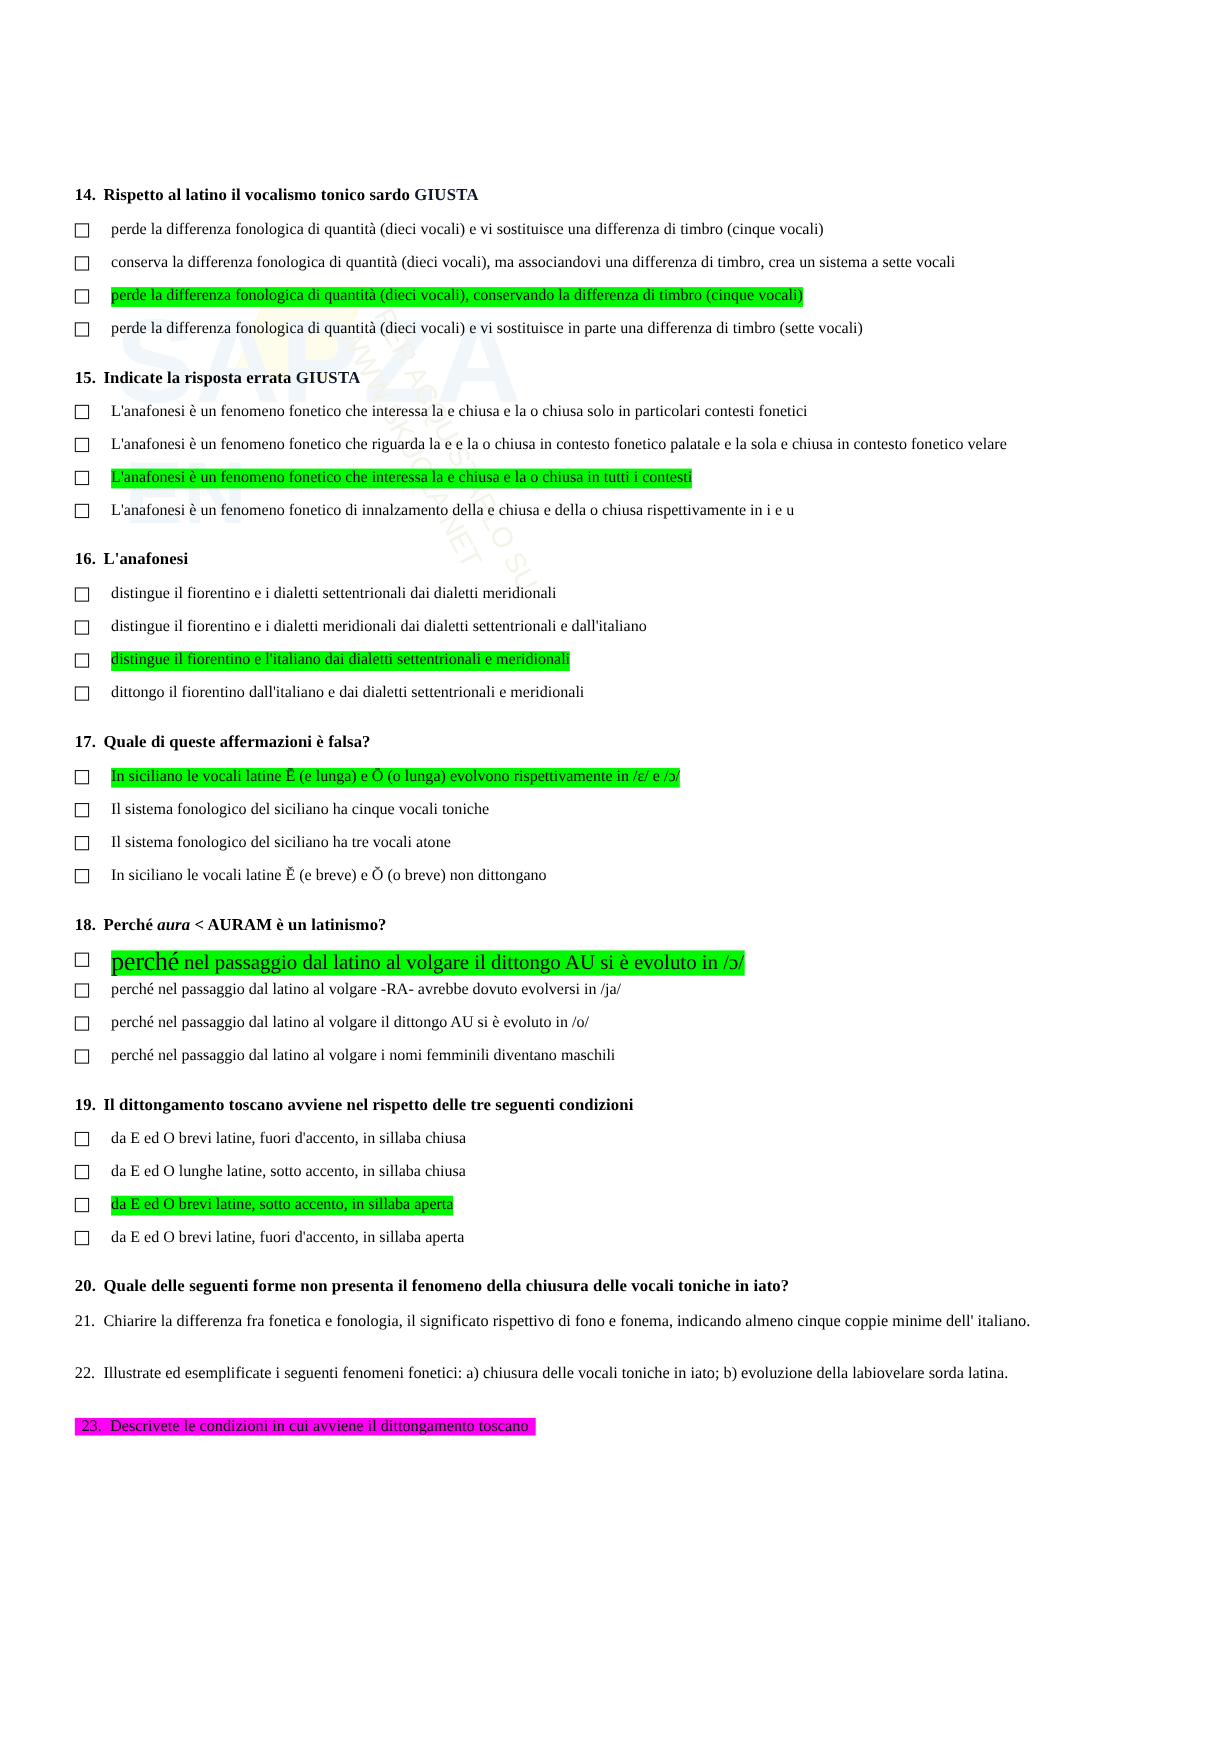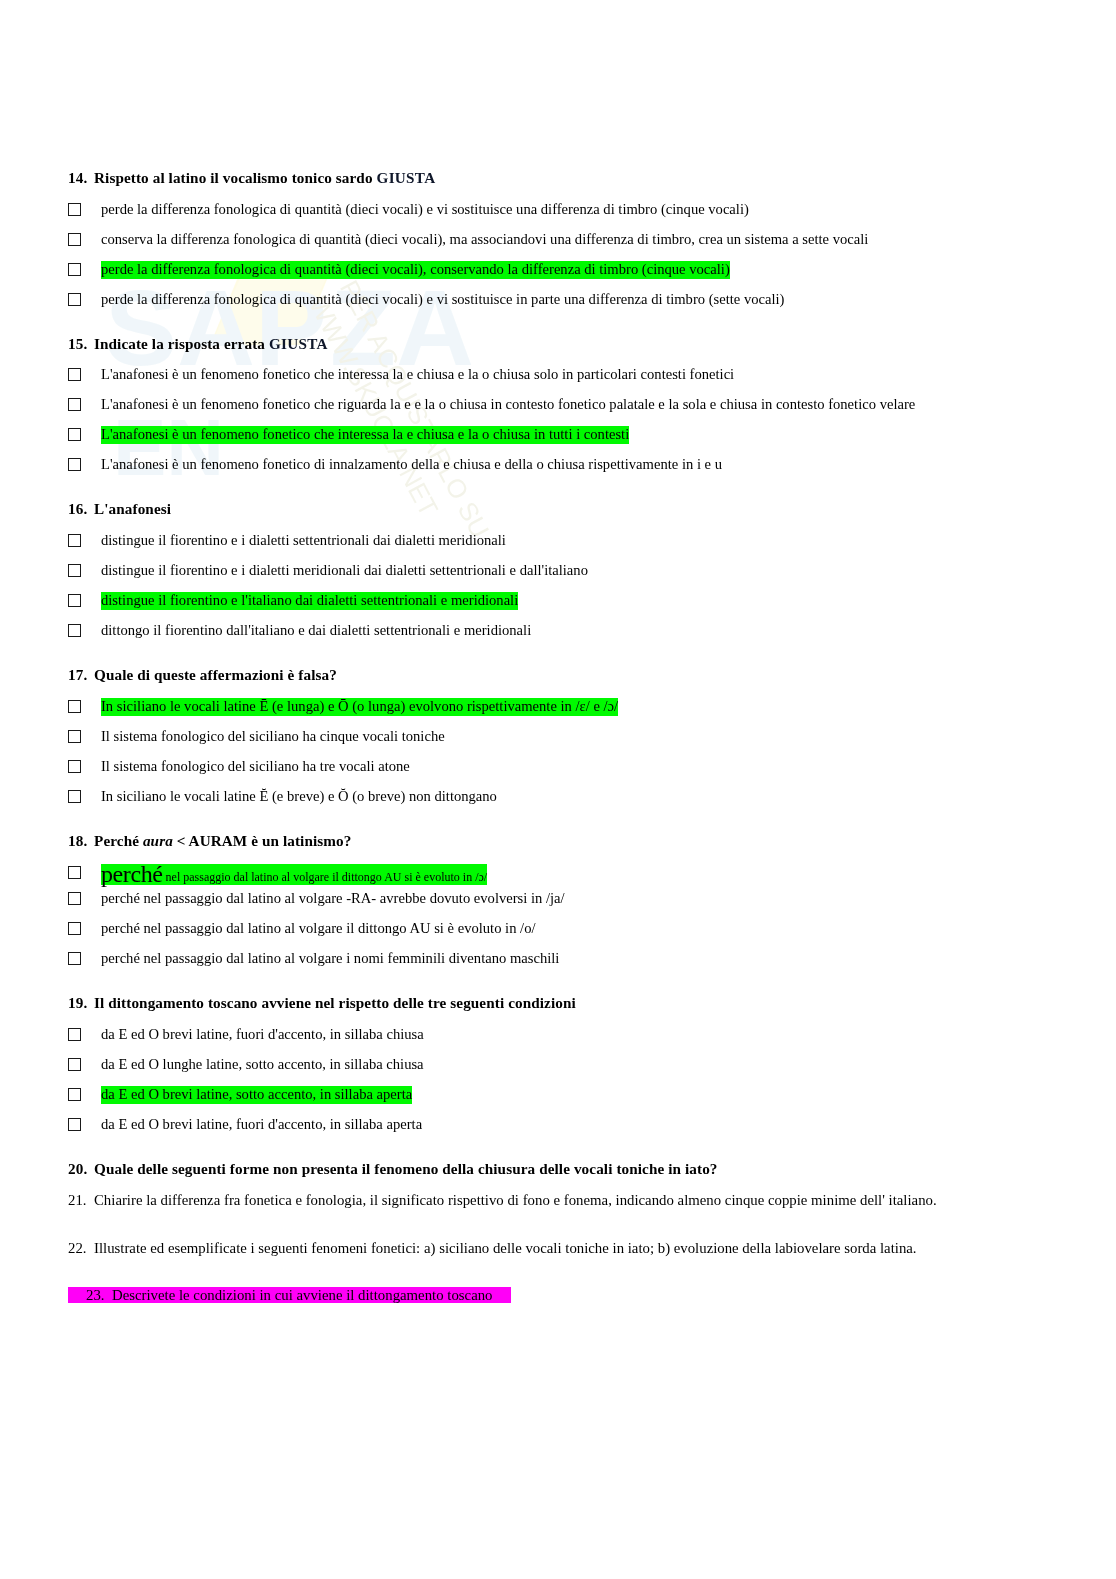--- a/index.html
+++ b/index.html
@@ -92,33 +92,33 @@
 
   .hl-green   { background: #00f900; }
 
   .big-perche {
     font-size: 24px;
     font-family: "Liberation Serif", "DejaVu Serif", serif;
     letter-spacing: -0.4px;
     line-height: .9;
     vertical-align: -1px;
   }
-  .small-rest { font-size: 12px; }
+  .small-rest { font-size: 19px; }
 
   .essay-q {
     font-weight: normal;
     font-size: 14.8px;
     line-height: 1.2;
     margin: 0 0 30px 0;
     display: block;
     white-space: nowrap;
   }
   .essay-q:last-child { margin-bottom: 0; }
   .essay-q .q-num { min-width: 26px; display: inline-block; }
-  .essay-hl { background: #ff00f7; padding: 0 18px; }
+  .essay-hl { background: #ff00f7; padding: 0 6px; }
 </style>
 </head>
 <body>
 
 <div id="page">
 
   <div id="watermark">
     <svg width="480" height="290" viewBox="0 0 480 290" xmlns="http://www.w3.org/2000/svg">
       <g fill="none">
         <polygon points="150,10 240,10 205,95 115,95" fill="#fdf3a8"></polygon>
@@ -284,21 +284,21 @@
       <div class="q-title">
         <span class="q-num">20.</span><span class="q-text">Quale delle seguenti forme non presenta il fenomeno della chiusura delle vocali toniche in iato?</span>
       </div>
     </div>
 
     <div class="essay-q">
       <span class="q-num">21.</span><span>Chiarire la differenza fra fonetica e fonologia, il significato rispettivo di fono e fonema, indicando almeno cinque coppie minime dell' italiano.</span>
     </div>
 
     <div class="essay-q">
-      <span class="q-num">22.</span><span>Illustrate ed esemplificate i seguenti fenomeni fonetici: a) siciliano delle vocali toniche in iato; b) evoluzione della labiovelare sorda latina.</span>
+      <span class="q-num">22.</span><span>Illustrate ed esemplificate i seguenti fenomeni fonetici: a) chiusura delle vocali toniche in iato; b) evoluzione della labiovelare sorda latina.</span>
     </div>
 
     <div class="essay-q">
       <span class="essay-hl"><span class="q-num">23.</span><span>Descrivete le condizioni in cui avviene il dittongamento toscano</span></span>
     </div>
 
   </div>
 </div>
 
 </body></html>

